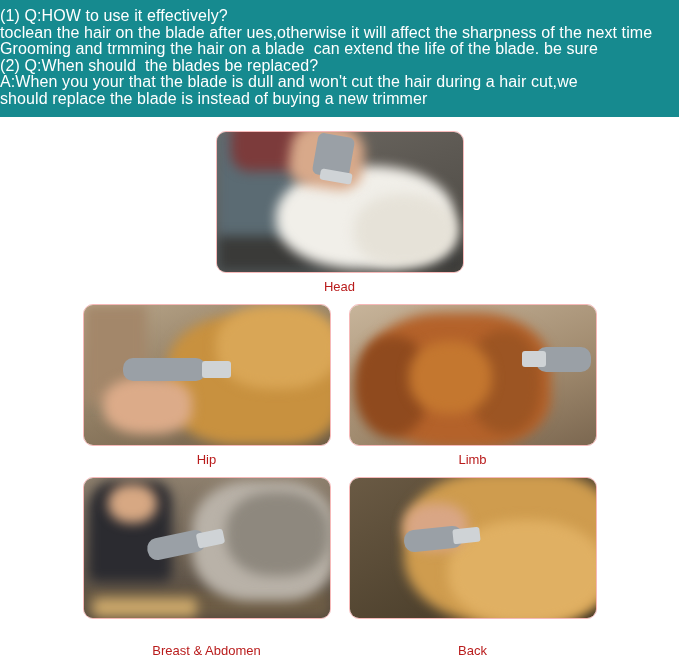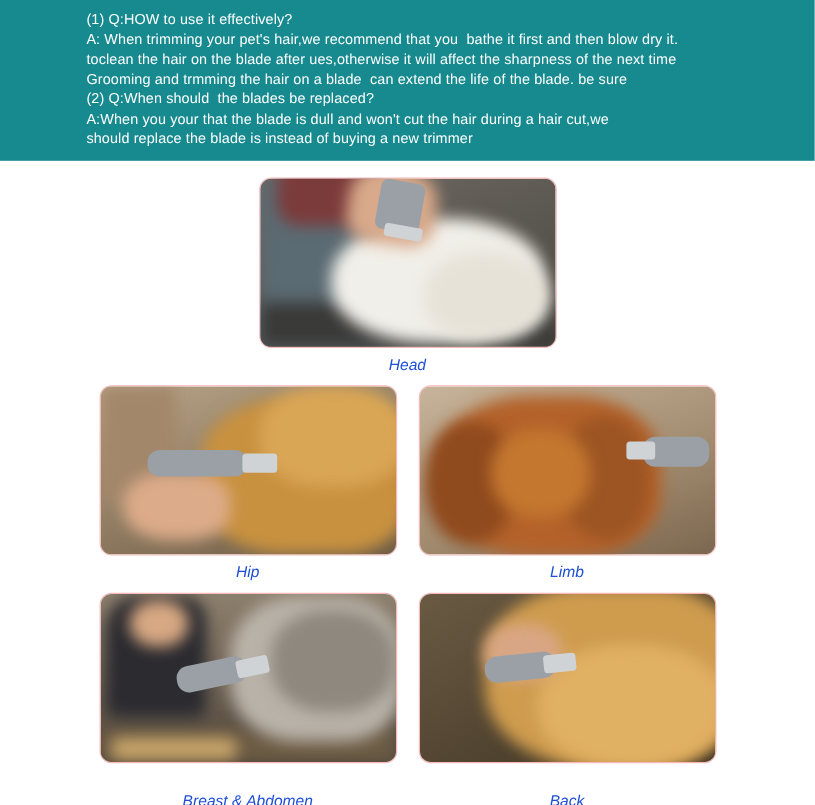--- a/index.html
+++ b/index.html
@@ -16,23 +16,22 @@
 
   
   .faq-banner {
     width: 679px;
     background: #168a8f;
     color: #ffffff;
     padding: 8px 0 10px 0;
     box-sizing: border-box;
   }
   .faq-line {
-    font-size: 12px;
+    font-size: 16px;
     line-height: 16.5px;
-    padding-left: 72px;
     padding-right: 12px;
     white-space: pre-wrap;
     letter-spacing: 0.1px;
   }
 
   
   .gallery {
     width: 679px;
     padding-top: 14px;
     box-sizing: border-box;
@@ -53,25 +52,24 @@
     width: 248px;
     height: 142px;
     border: 1.5px solid #f6b8b8;
     border-radius: 10px;
     box-sizing: border-box;
     overflow: hidden;
     position: relative;
   }
   .caption {
     font-size: 13px;
-    color: #1d4ed8;
+    color: #b91c1c;
     margin-top: 6px;
     margin-bottom: 6px;
     text-align: right;
-    font-style: italic;
   }
 
   
   .scene {
     position: absolute;
     inset: 0;
   }
   .soft {
     filter: blur(6px);
   }
@@ -136,21 +134,20 @@
   .caption-last {
     margin-bottom: 0;
     margin-top: 24px;
   }
 </style>
 </head>
 <body>
 
 <div class="faq-banner" style="background: rgb(22, 138, 143); color: rgb(255, 255, 255);">
   <div class="faq-line">(1) Q:HOW to use it effectively?</div>
-  <div class="faq-line">A: When trimming your pet's hair,we recommend that you  bathe it first and then blow dry it.</div>
   <div class="faq-line">toclean the hair on the blade after ues,otherwise it will affect the sharpness of the next time</div>
   <div class="faq-line">Grooming and trmming the hair on a blade  can extend the life of the blade. be sure</div>
   <div class="faq-line">(2) Q:When should  the blades be replaced?</div>
   <div class="faq-line">A:When you your that the blade is dull and won't cut the hair during a hair cut,we</div>
   <div class="faq-line">should replace the blade is instead of buying a new trimmer</div>
 </div>
 
 <div class="gallery">
 
   <div class="row">

